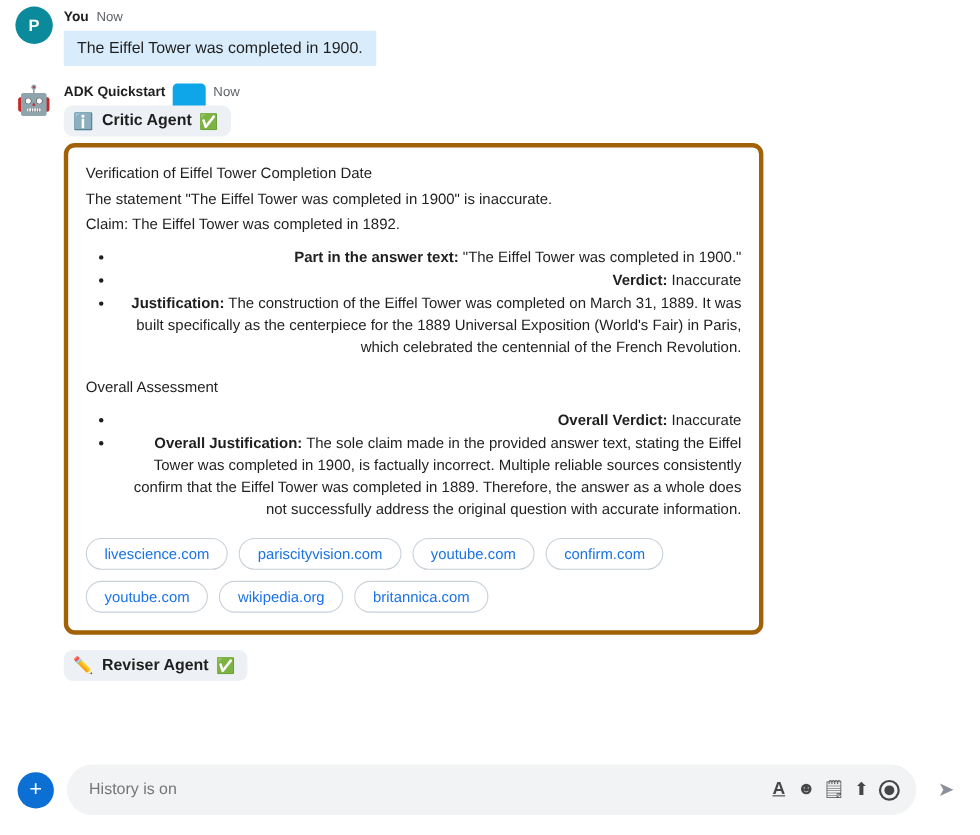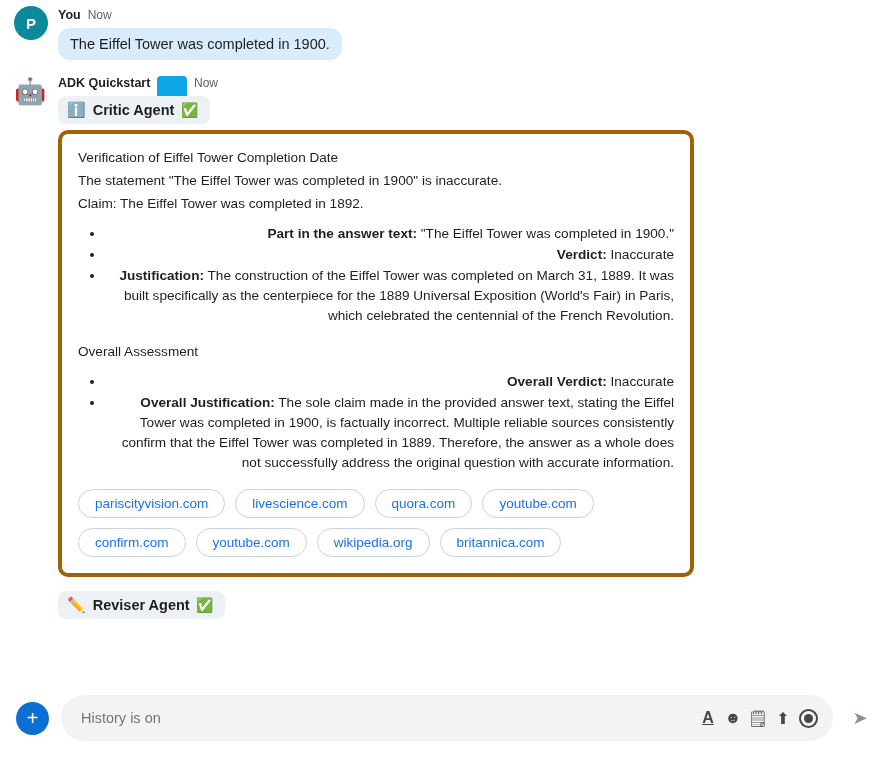--- a/index.html
+++ b/index.html
@@ -58,21 +58,21 @@
     color: #3c4043;
     border-radius: 4px;
     padding: 19px 5px;
     font-size: 11px;
     font-weight: normal;
   }
 
   .bubble-user {
     display: inline-block;
     background: #d8ecfb;
-    border-radius: 12px;
+    border-radius: 1px;
     padding: 8px 12px;
     font-size: 14.5px;
     color: #1f1f1f;
     max-width: 640px;
   }
 
   
   .agent-chip {
     display: inline-flex;
     align-items: center;
@@ -270,23 +270,22 @@
         <ul>
           <li>
             <b>Overall Verdict:</b><span> Inaccurate</span>
           </li>
           <li>
             <b>Overall Justification:</b><span> The sole claim made in the provided answer text, stating the Eiffel Tower was completed in 1900, is factually incorrect. Multiple reliable sources consistently confirm that the Eiffel Tower was completed in 1889. Therefore, the answer as a whole does not successfully address the original question with accurate information.</span>
           </li>
         </ul>
 
         <div class="chips">
+          <span class="chip">livescience.com</span>
           <span class="chip">pariscityvision.com</span>
-          <span class="chip">livescience.com</span>
-          <span class="chip">quora.com</span>
           <span class="chip">youtube.com</span>
           <span class="chip">confirm.com</span>
           <span class="chip">youtube.com</span>
           <span class="chip">wikipedia.org</span>
           <span class="chip">britannica.com</span>
         </div>
       </div>
     </div>
 
     <div class="indent" style="margin-top:14px;">

